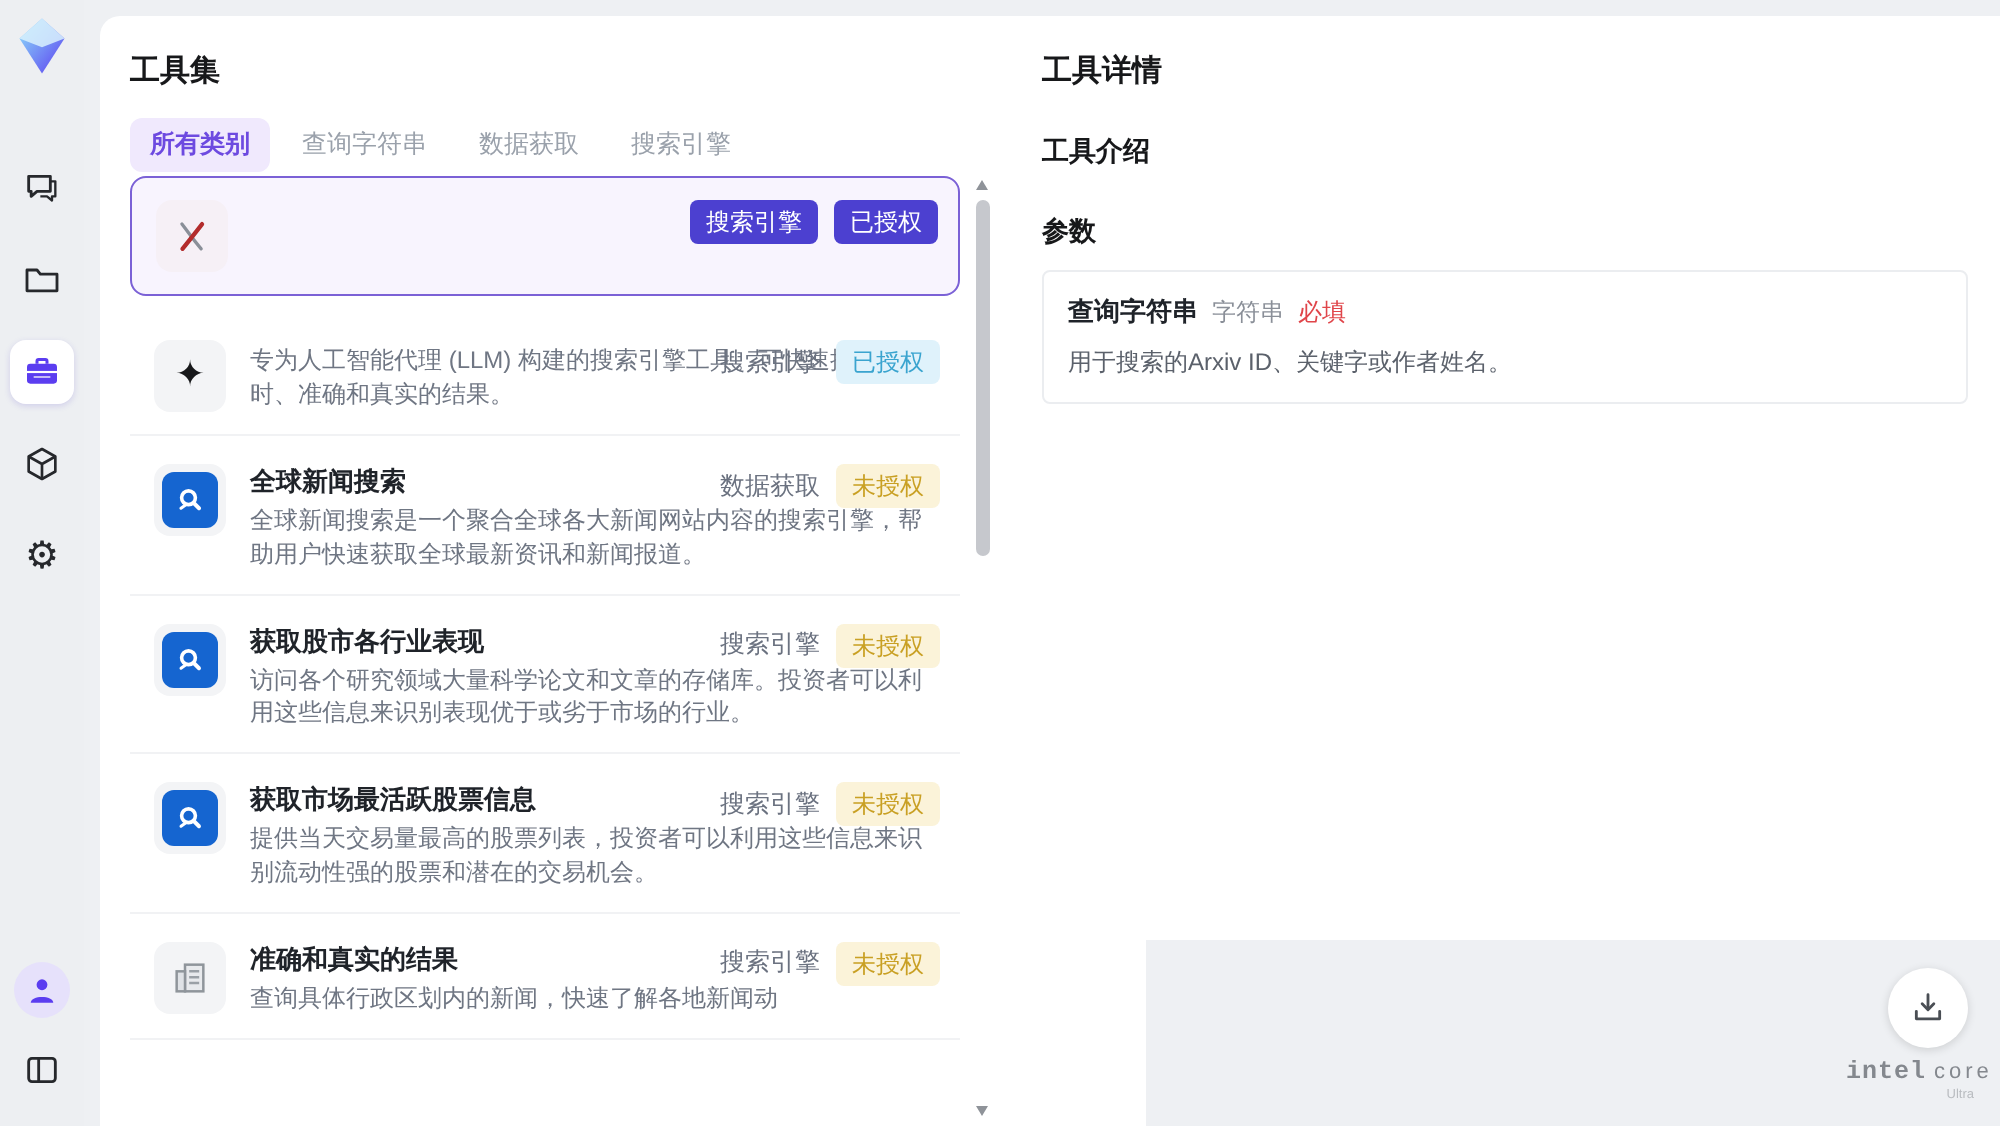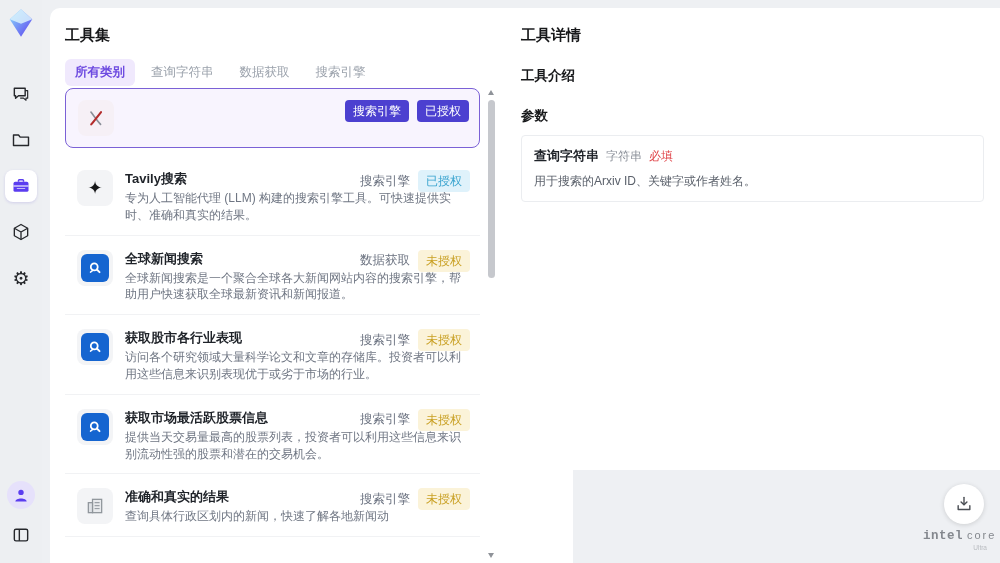--- a/index.html
+++ b/index.html
@@ -198,21 +198,20 @@
         <span class="pill pill-indigo">搜索引擎</span>
         <span class="pill pill-indigo">已授权</span>
       </div>
     </div>
 
     <div class="card">
       <div class="tool-icon">
         <span class="star-glyph">✦</span>
       </div>
       <div class="tool-body">
-        <div class="tool-title">Tavily搜索</div>
         <div class="tool-desc">专为人工智能代理 (LLM) 构建的搜索引擎工具。可快速提供实时、准确和真实的结果。</div>
       </div>
       <div class="tool-tags">
         <span class="cat-text">搜索引擎</span>
         <span class="pill pill-cyan">已授权</span>
       </div>
     </div>
 
     <div class="card">
       <div class="tool-icon">

